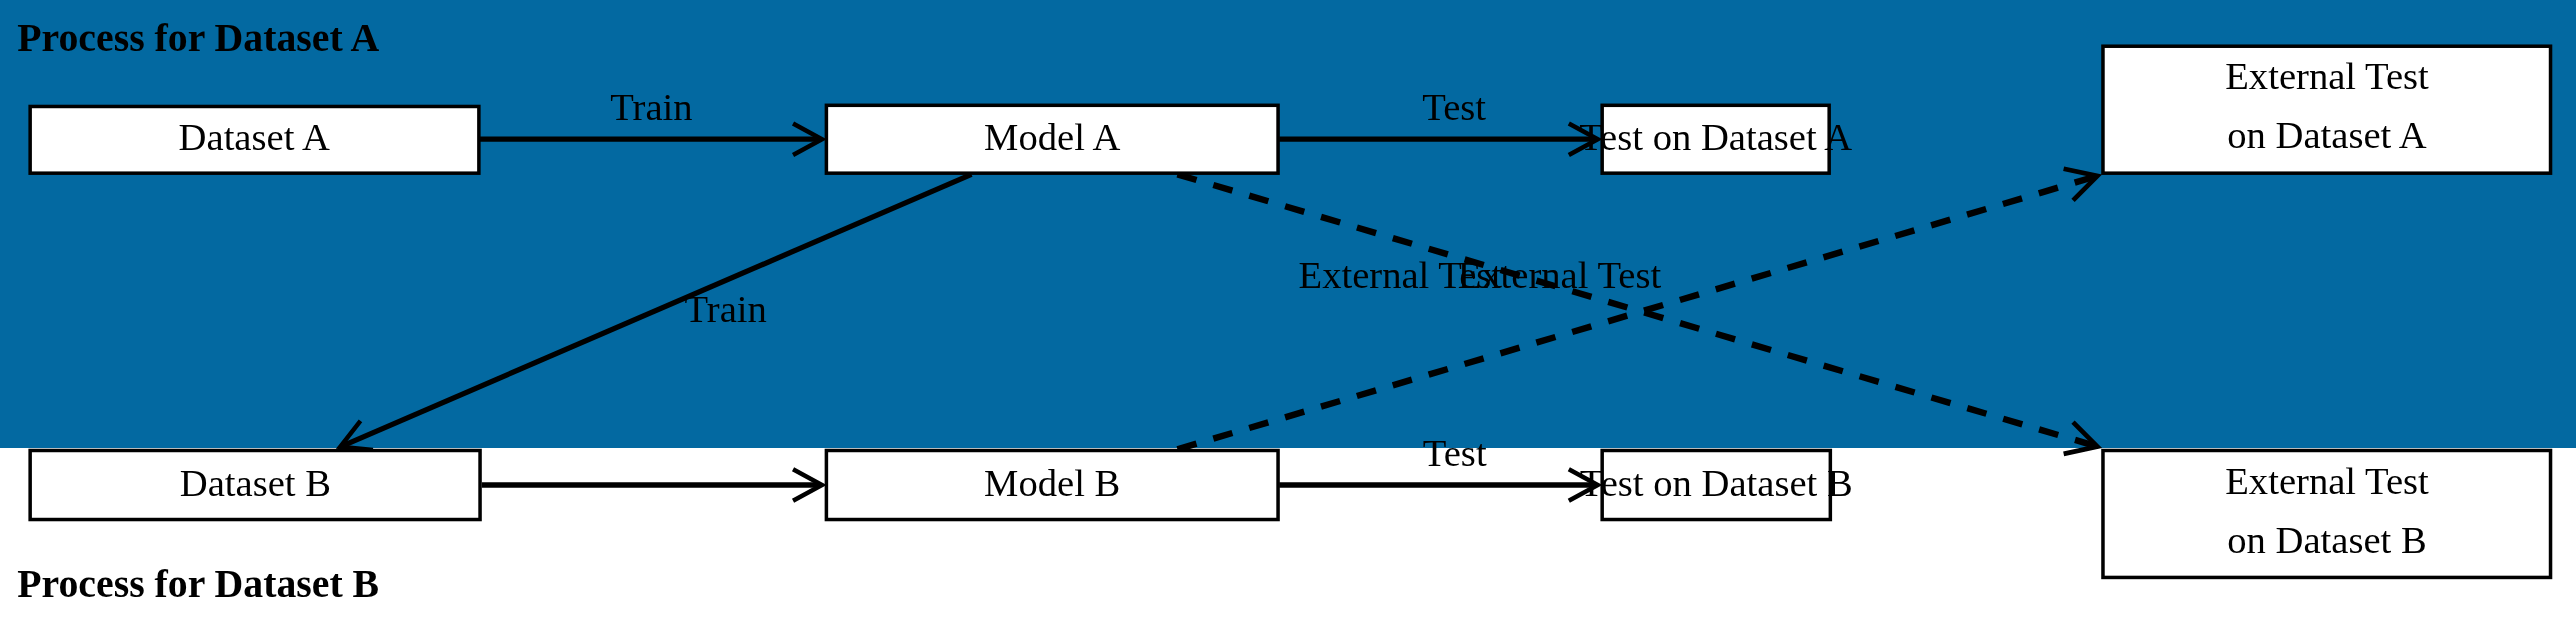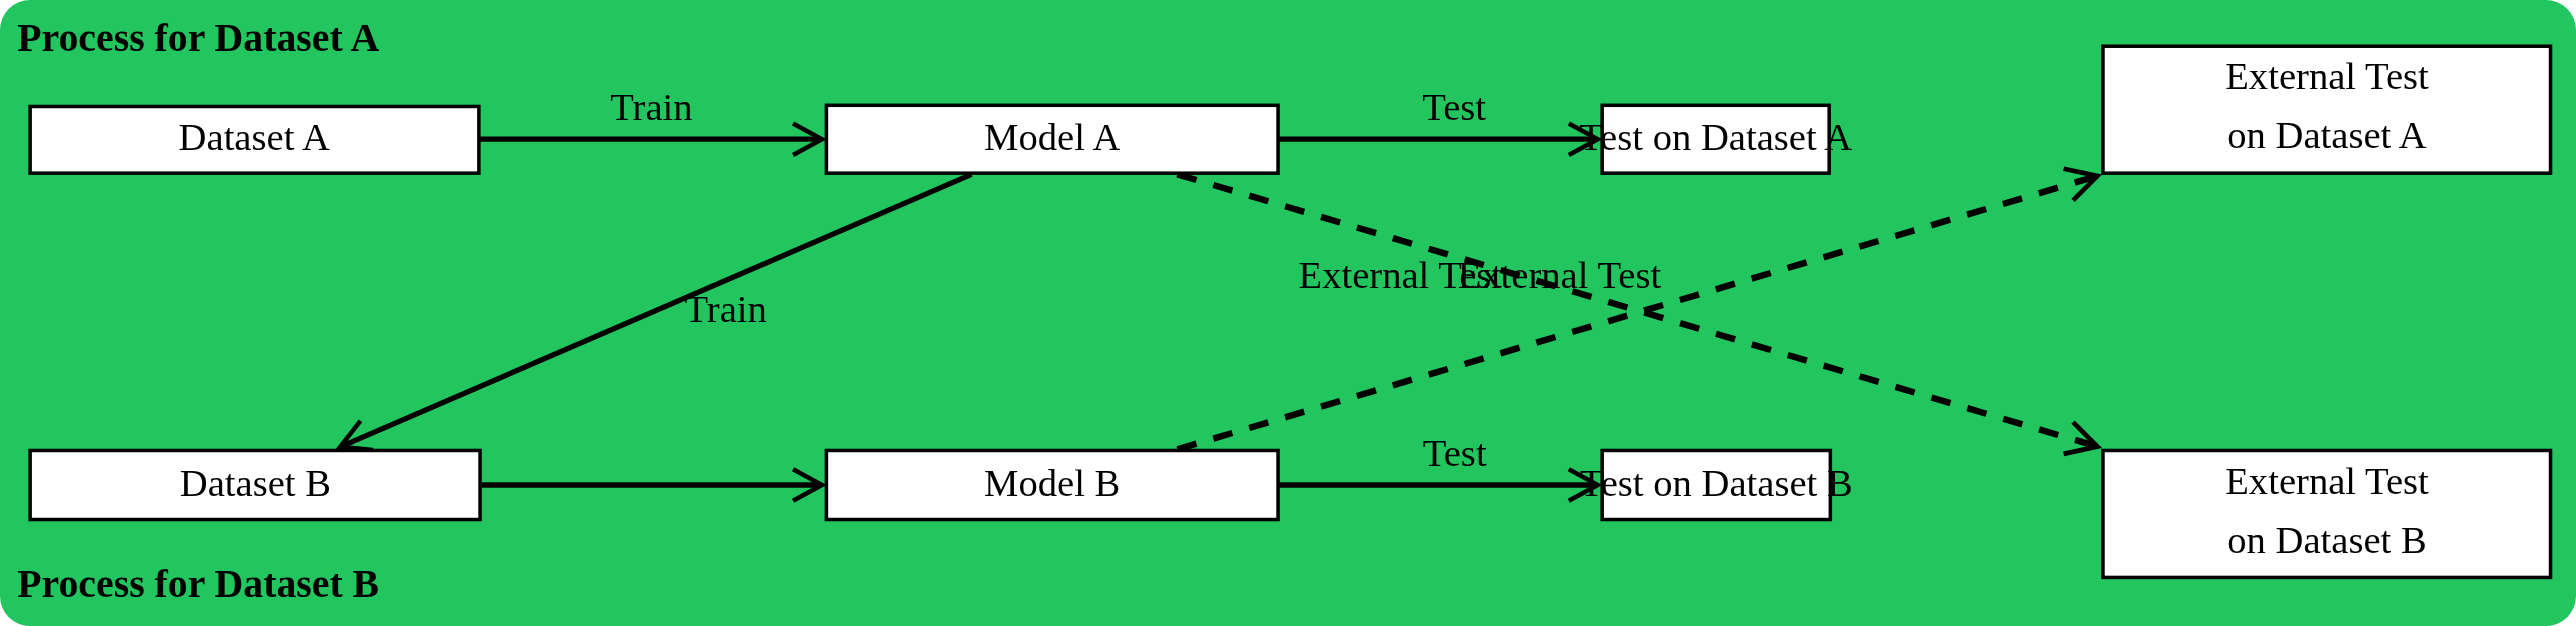--- a/index.html
+++ b/index.html
@@ -9,23 +9,22 @@
   }
   body {
     width: 2576px;
     height: 626px;
     overflow: hidden;
     font-family: "Liberation Serif", "DejaVu Serif", serif;
   }
   #diagram-root {
     position: relative;
     width: 2576px;
-    height: 626px;
-    background: #22c55e;
-    border-radius: 30px;
+    height: 448px;
+    background: #0369a1;
   }
   svg.diagram-canvas {
     position: absolute;
     top: 0;
     left: 0;
     width: 2576px;
     height: 626px;
   }
   .node-box {
     fill: #ffffff;

